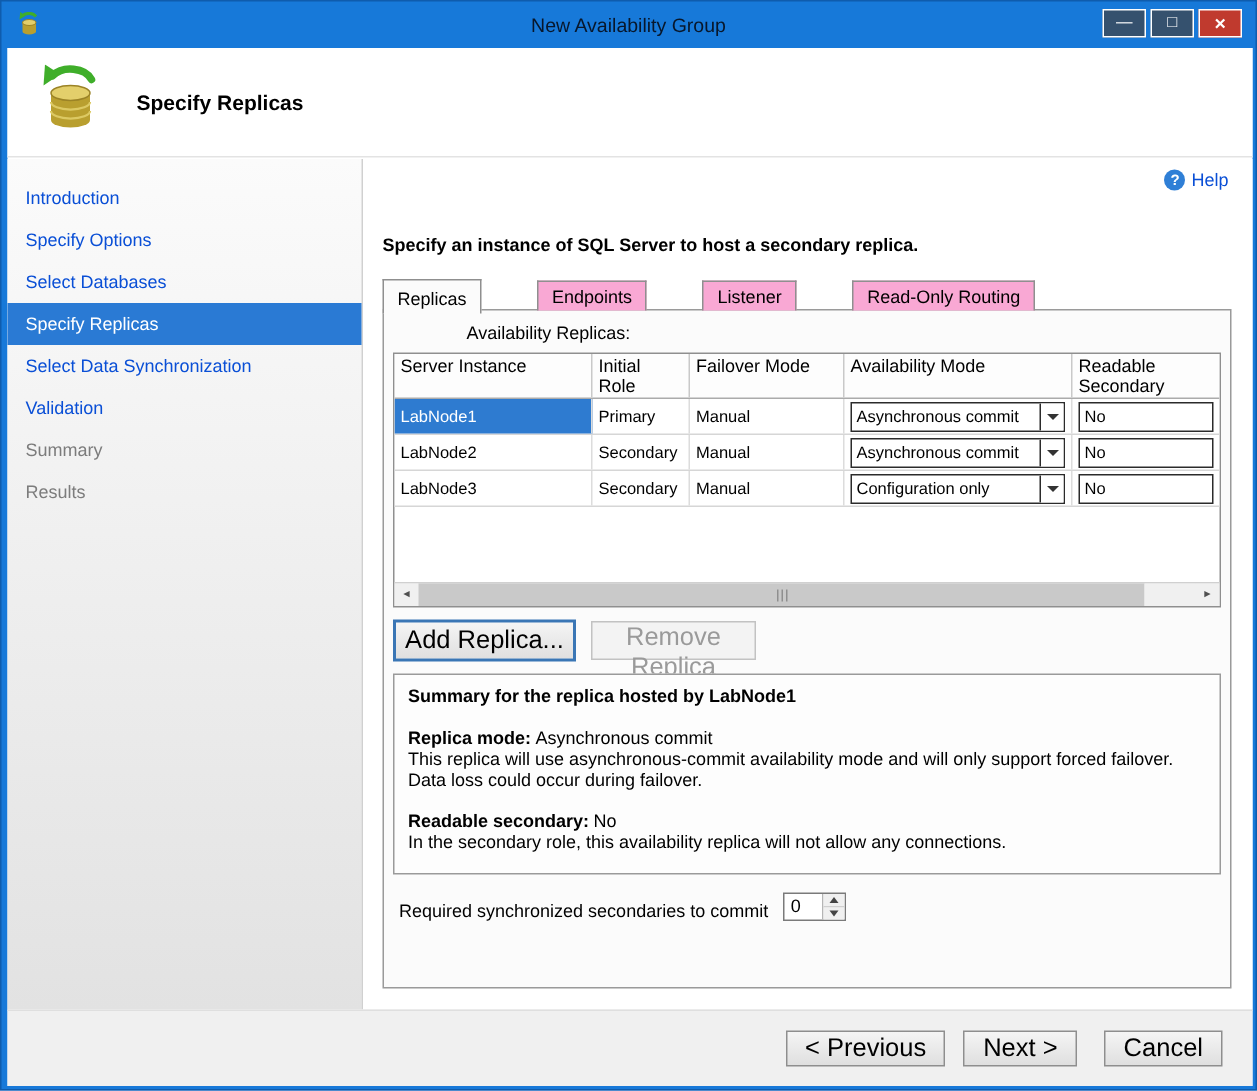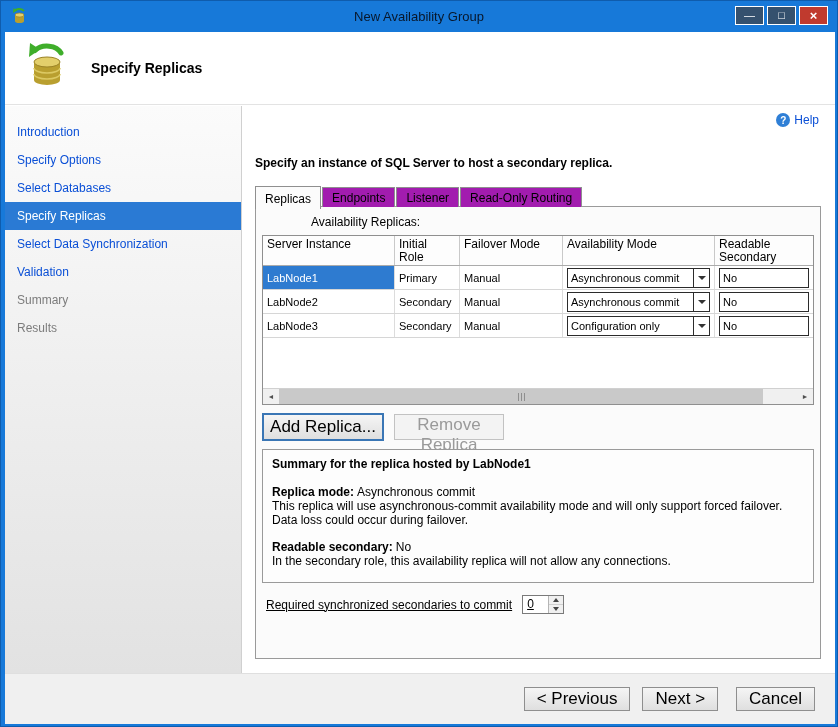--- a/index.html
+++ b/index.html
@@ -45,22 +45,22 @@
   .main { position:absolute; left:238px; top:0; right:0; bottom:0; background:#fff; }
 
   .help { position:absolute; top:7px; right:16px; display:flex; align-items:center; gap:4px;
           color:#0a4fd6; cursor:pointer; }
   .help-badge { width:14px; height:14px; border-radius:50%; background:#2f7fd6; color:#fff;
                 font-size:10px; font-weight:bold; display:flex; align-items:center;
                 justify-content:center; }
 
   .instruction { position:absolute; top:50px; left:12px; font-weight:bold; font-size:12px; }
 
-  .tabs { position:absolute; top:80px; left:12px; display:flex; align-items:center; z-index:3; }
-  .tab { height:20px; border:1px solid #8f8f8f; border-bottom:none; background:#a21caf;
+  .tabs { position:absolute; top:80px; left:12px; display:flex; align-items:center; z-index:3;gap:36px; }
+  .tab { height:20px; border:1px solid #8f8f8f; border-bottom:none; background:#f9a8d4;
          padding:3px 9px 0; font-size:12px; margin-right:1px; cursor:pointer; white-space:nowrap; }
   .tab.active { height:23px; padding-top:5px; margin-bottom:-2px; background:#fbfbfb; z-index:4; }
 
   .panel { position:absolute; top:100px; left:12px; right:14px; bottom:14px;
            border:1px solid #9a9a9a; background:#fbfbfb; z-index:1; }
   .ar-label { position:absolute; top:8px; left:8px; font-size:12px;margin-left:47px; }
 
   
   .grid { position:absolute; left:6px; right:6px; top:28px; height:170px;
           border:1px solid #8f8f8f; background:#fff; overflow:hidden; }
@@ -104,21 +104,21 @@
   
   .summary { position:absolute; left:6px; right:6px; top:242px; height:134px;
              border:1px solid #9a9a9a; background:#fdfdfd; padding:7px 9px;
              font-size:12px; line-height:14px; overflow:hidden; }
   .summary b { font-weight:bold; }
   .sum-title { font-weight:bold; margin-bottom:14px; }
   .sum-block { margin-bottom:13px; }
   .inlinev { margin-left:3px; }
 
   
-  .quorum { position:absolute; left:10px; top:388px; display:flex; align-items:center;text-decoration:underline; }
+  .quorum { position:absolute; left:10px; top:388px; display:flex; align-items:flex-end; }
   .spin { width:42px; height:19px; border:1px solid #7a7a7a; display:flex;
           background:#fff; margin-left:10px; }
   .spin-val { flex:1; padding-left:4px; font-size:12px; line-height:17px; }
   .spin-btns { width:15px; display:flex; flex-direction:column; border-left:1px solid #b5b5b5; }
   .spin-btns > div { flex:1; display:flex; align-items:center; justify-content:center;
                      background:#f0f0f0; cursor:pointer; }
   .spin-up { border-bottom:1px solid #cfcfcf; }
   .tri-up-s { width:0; height:0; border-left:3px solid transparent;
               border-right:3px solid transparent; border-bottom:4px solid #444; }
   .tri-down-s { width:0; height:0; border-left:3px solid transparent;

